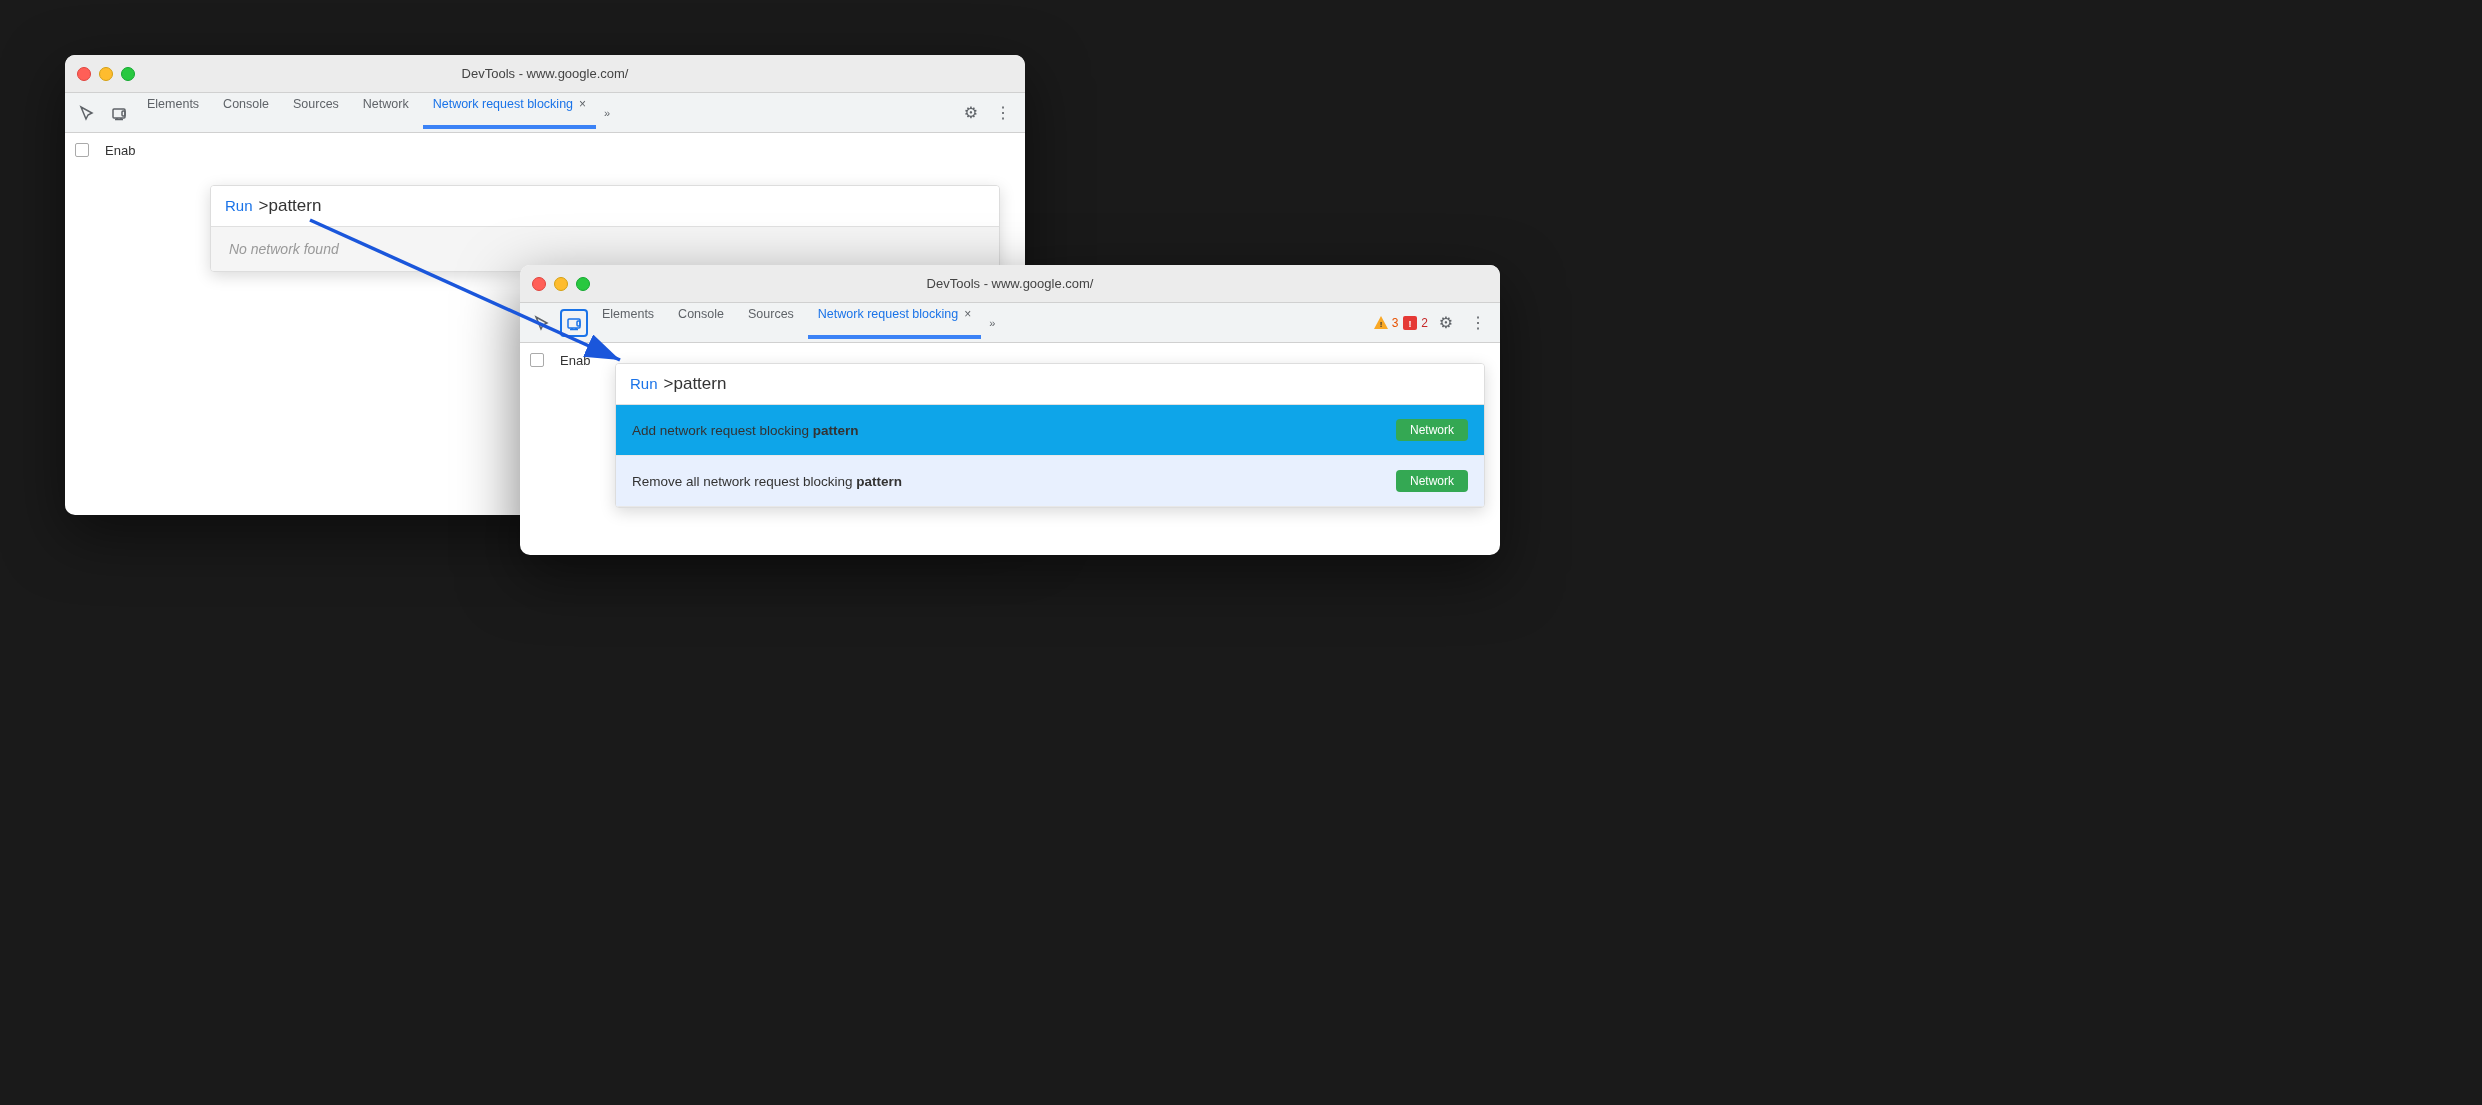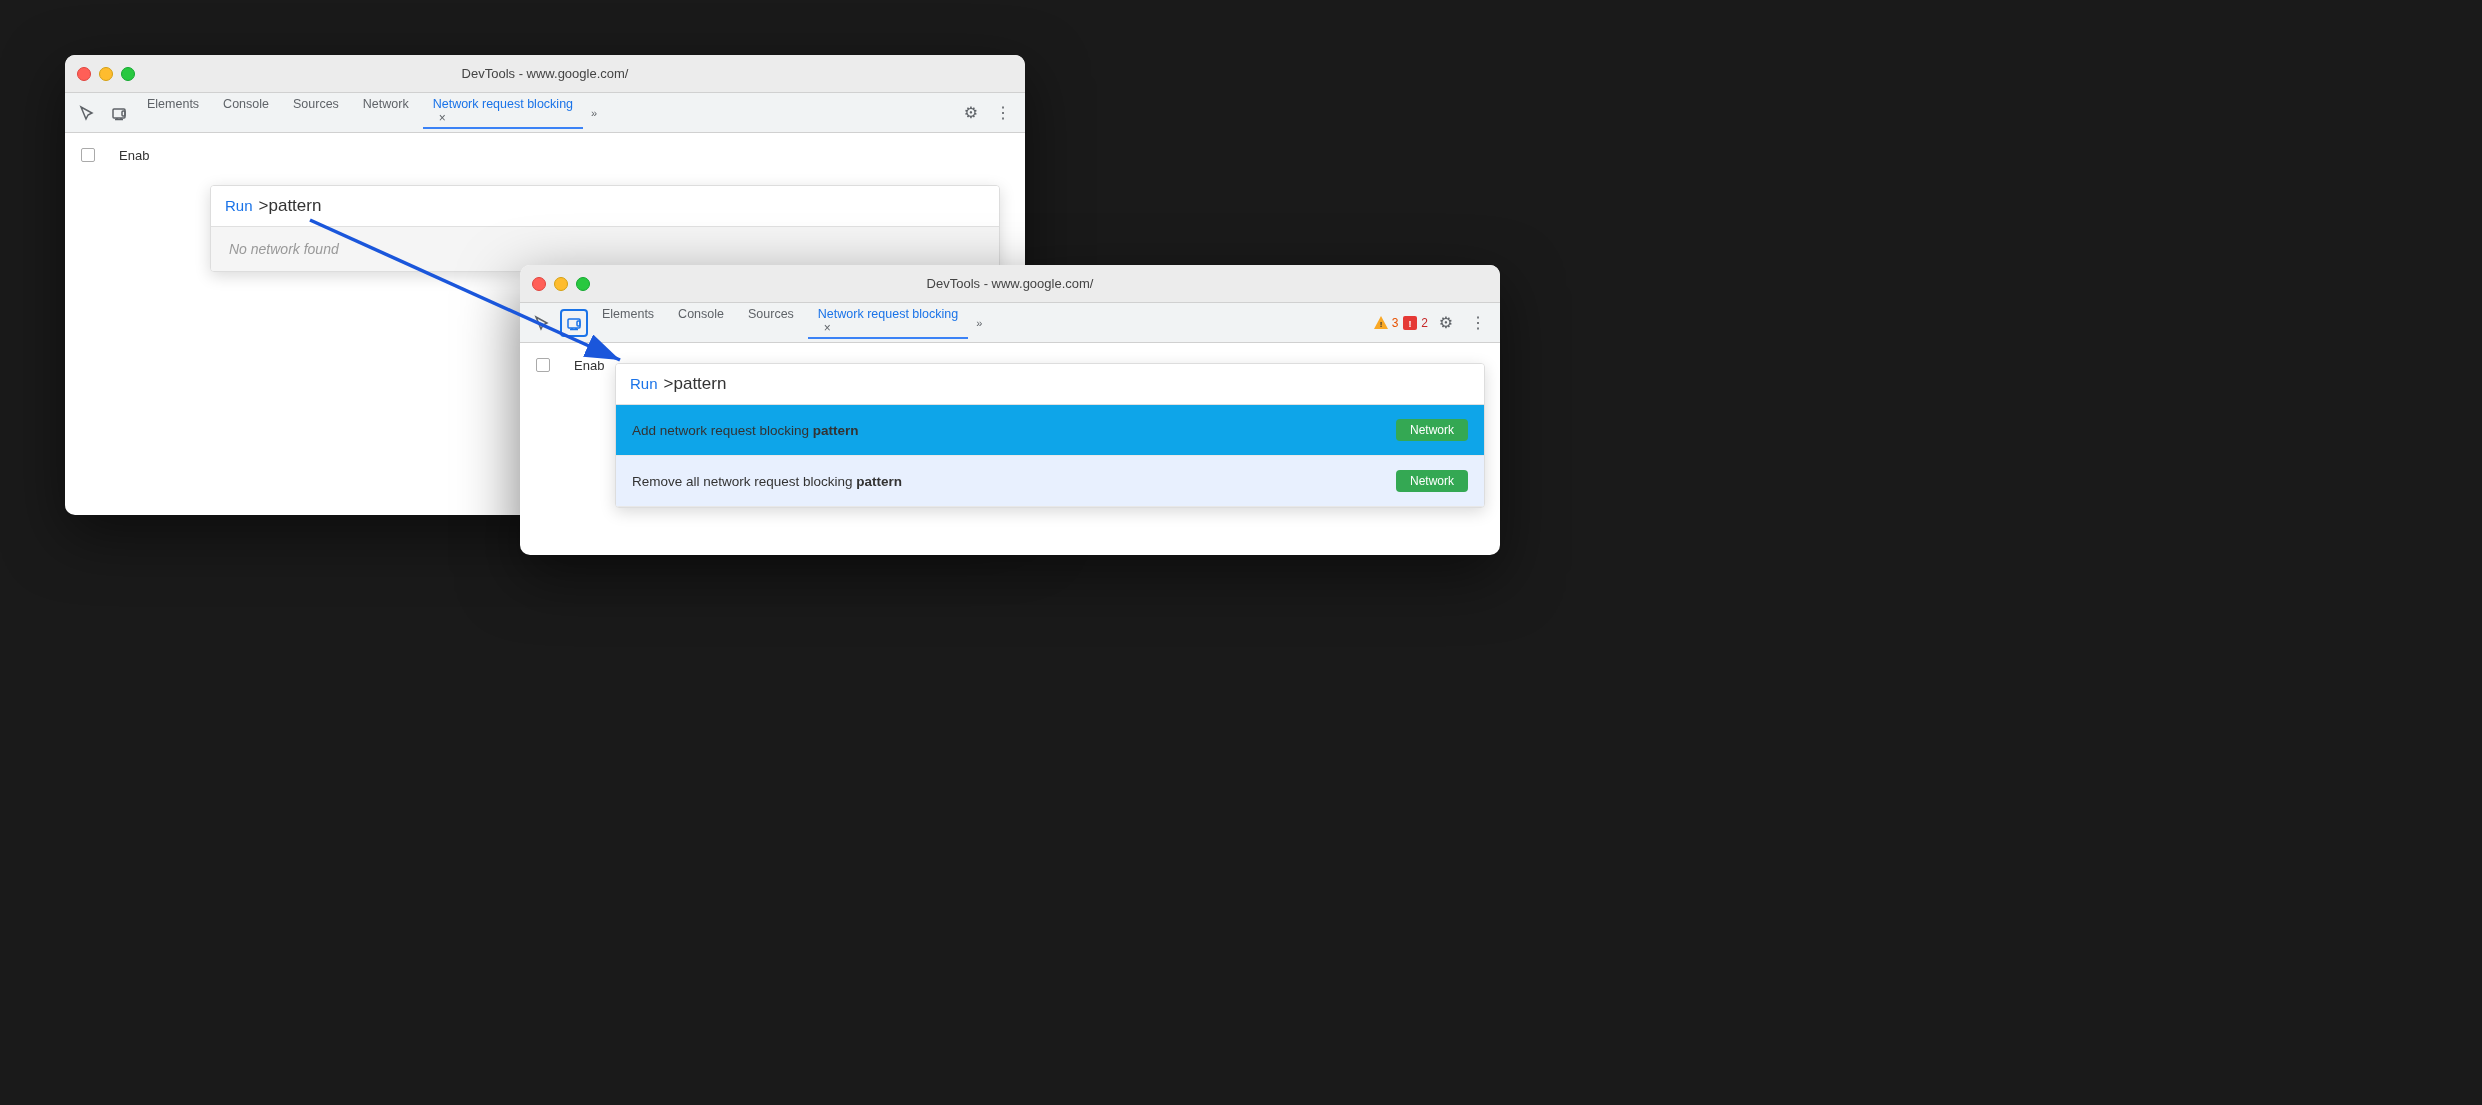--- a/index.html
+++ b/index.html
@@ -103,22 +103,21 @@
       display: flex;
       align-items: flex-start;
       font-size: 12.5px;
       color: #5f6368;
       cursor: pointer;
       white-space: nowrap;
       flex-shrink: 0;
     }
     .tab.active {
       color: #1a73e8;
-      border-bottom: 2px solid #3b82f6;
-      flex-direction: column;
+      border-bottom: 4px solid #3b82f6;
     }
 
     .tab-close {
       margin-left: 6px;
       color: #5f6368;
       font-size: 12px;
       cursor: pointer;
     }
 
     .toolbar-separator { flex: 1; }
@@ -134,24 +133,23 @@
       display: flex;
       align-items: center;
       gap: 3px;
       font-size: 12px;
       color: #c62828;
     }
 
     
     .devtools-content {
       background: #fff;
-      padding: 16px;
-      display: flex;
-      align-items: center;
-      gap: 24px;
+      padding: 10px;
+      display: flex;
+      gap: 16px;
       height: 44px;
     }
 
     .enable-checkbox {
       width: 14px;
       height: 14px;
       border: 1.5px solid #aaa;
       border-radius: 2px;
       flex-shrink: 0;
     }

